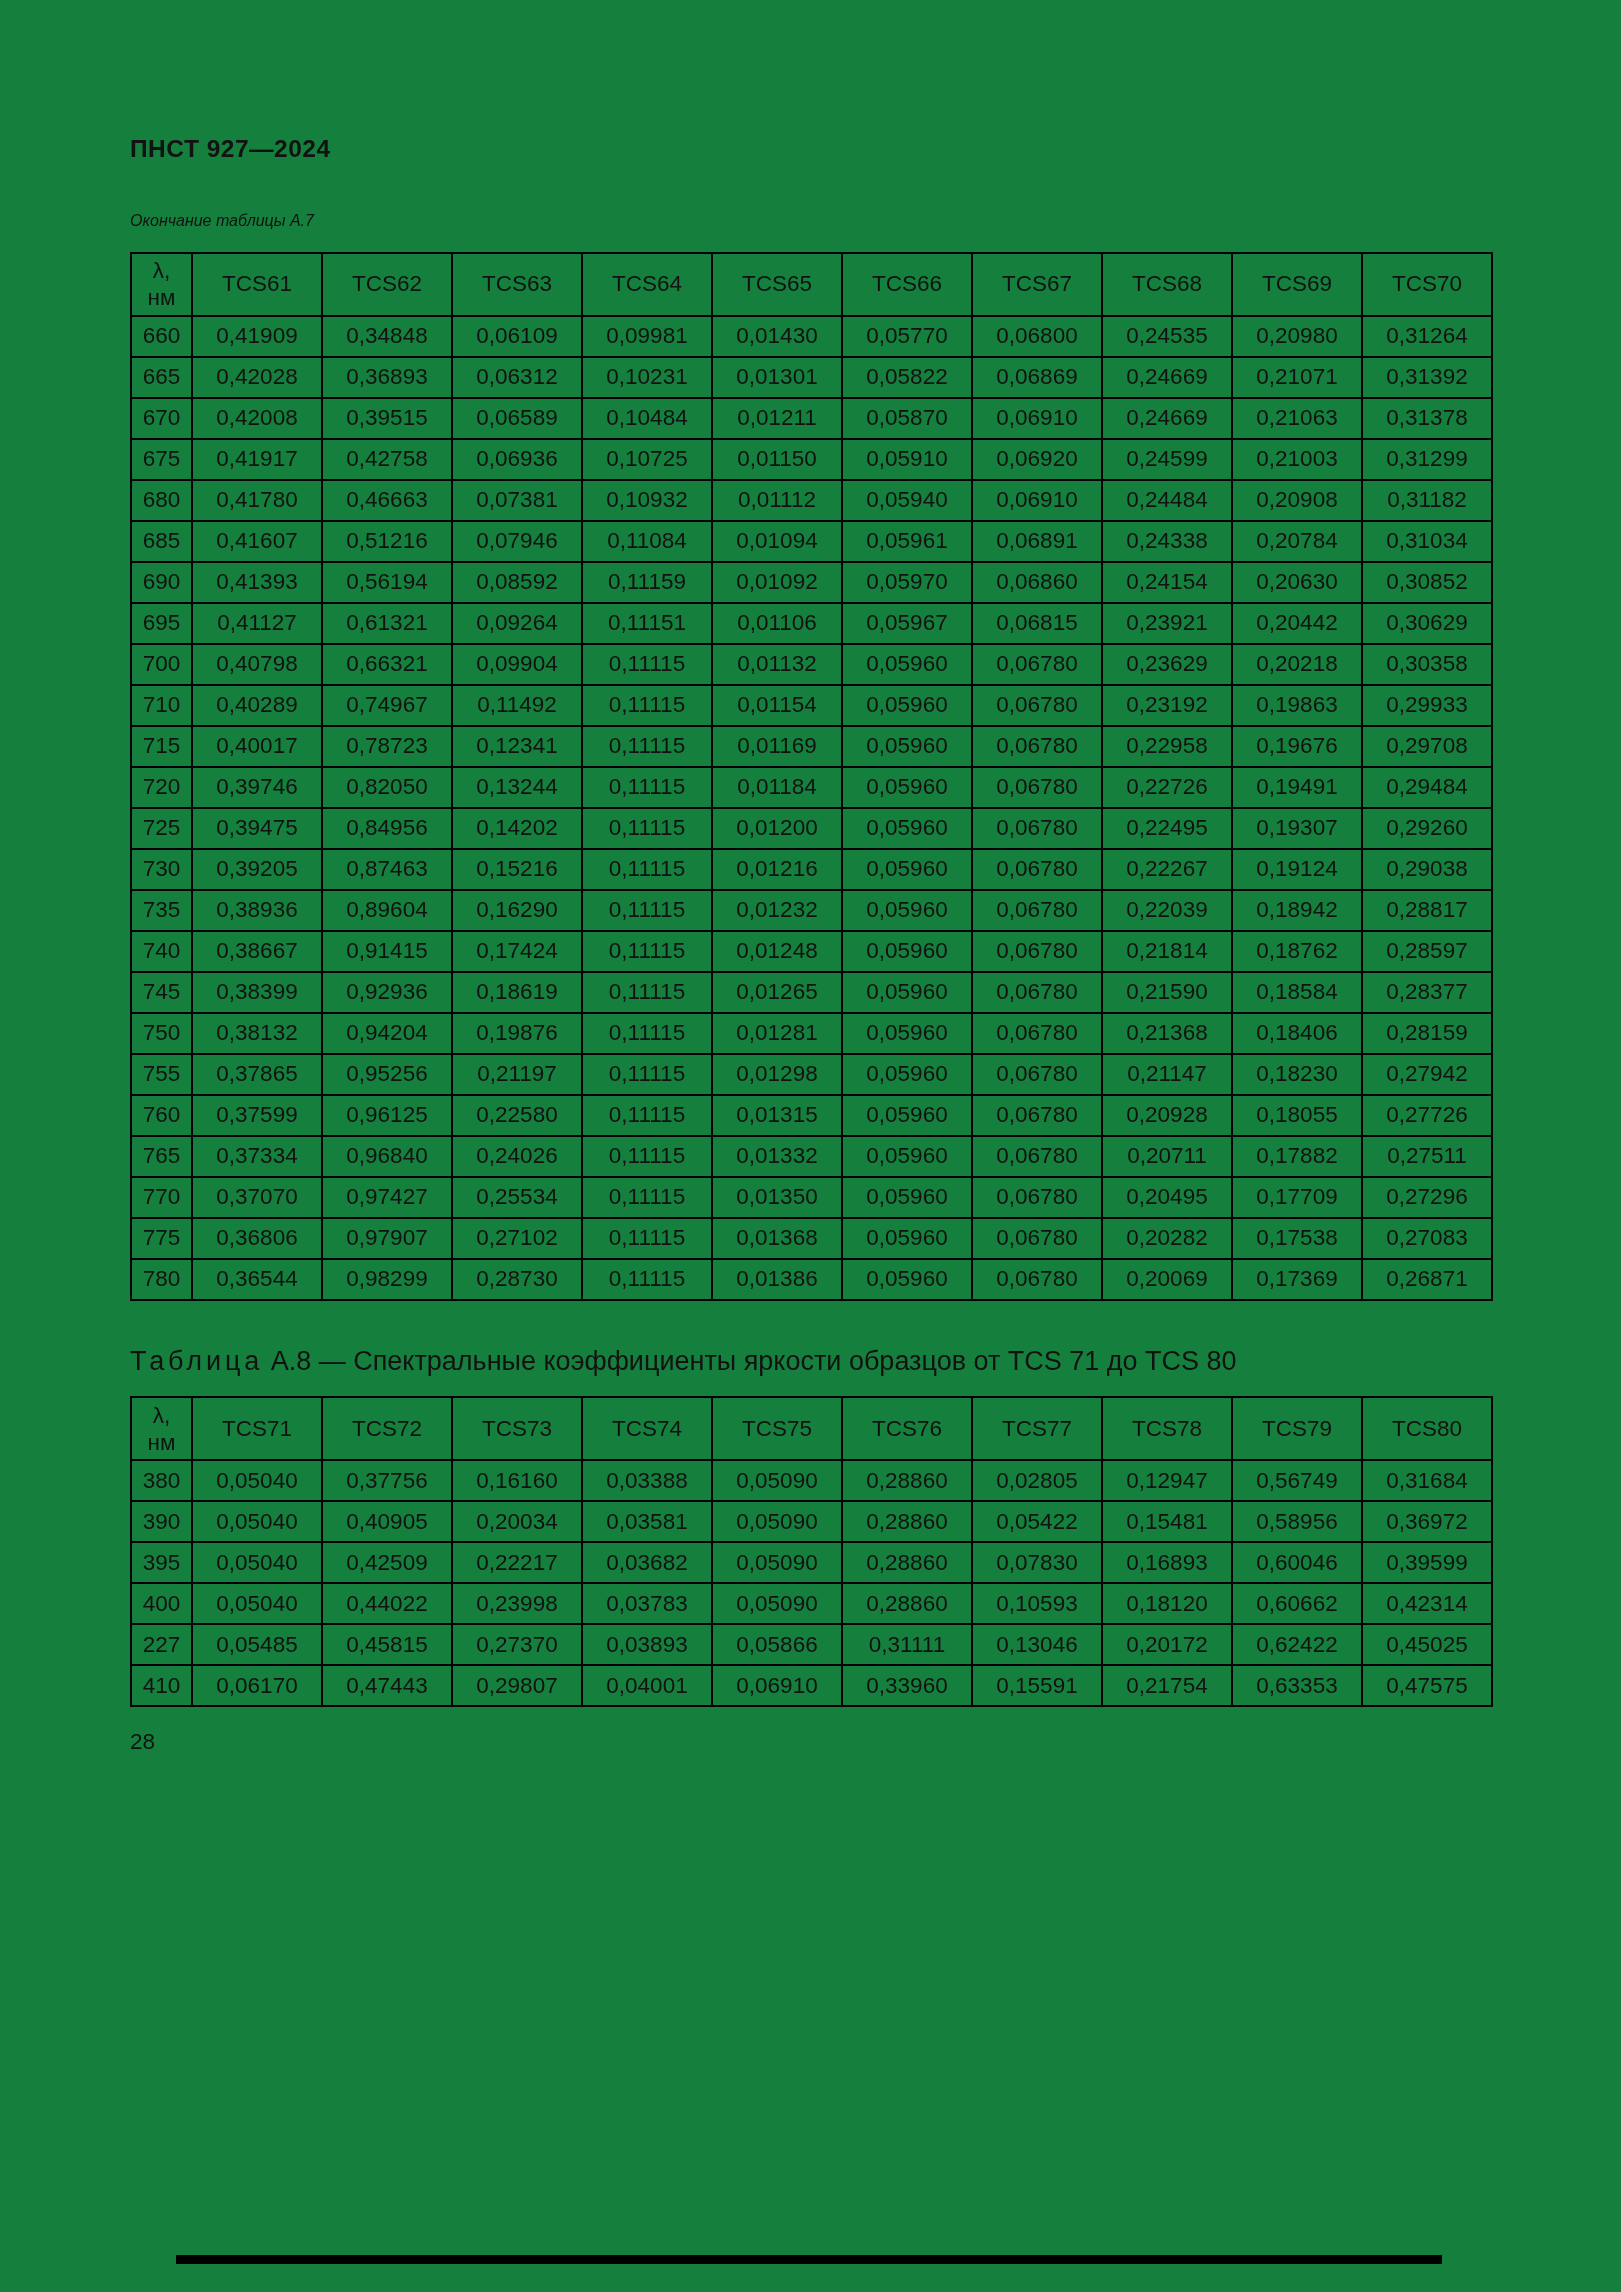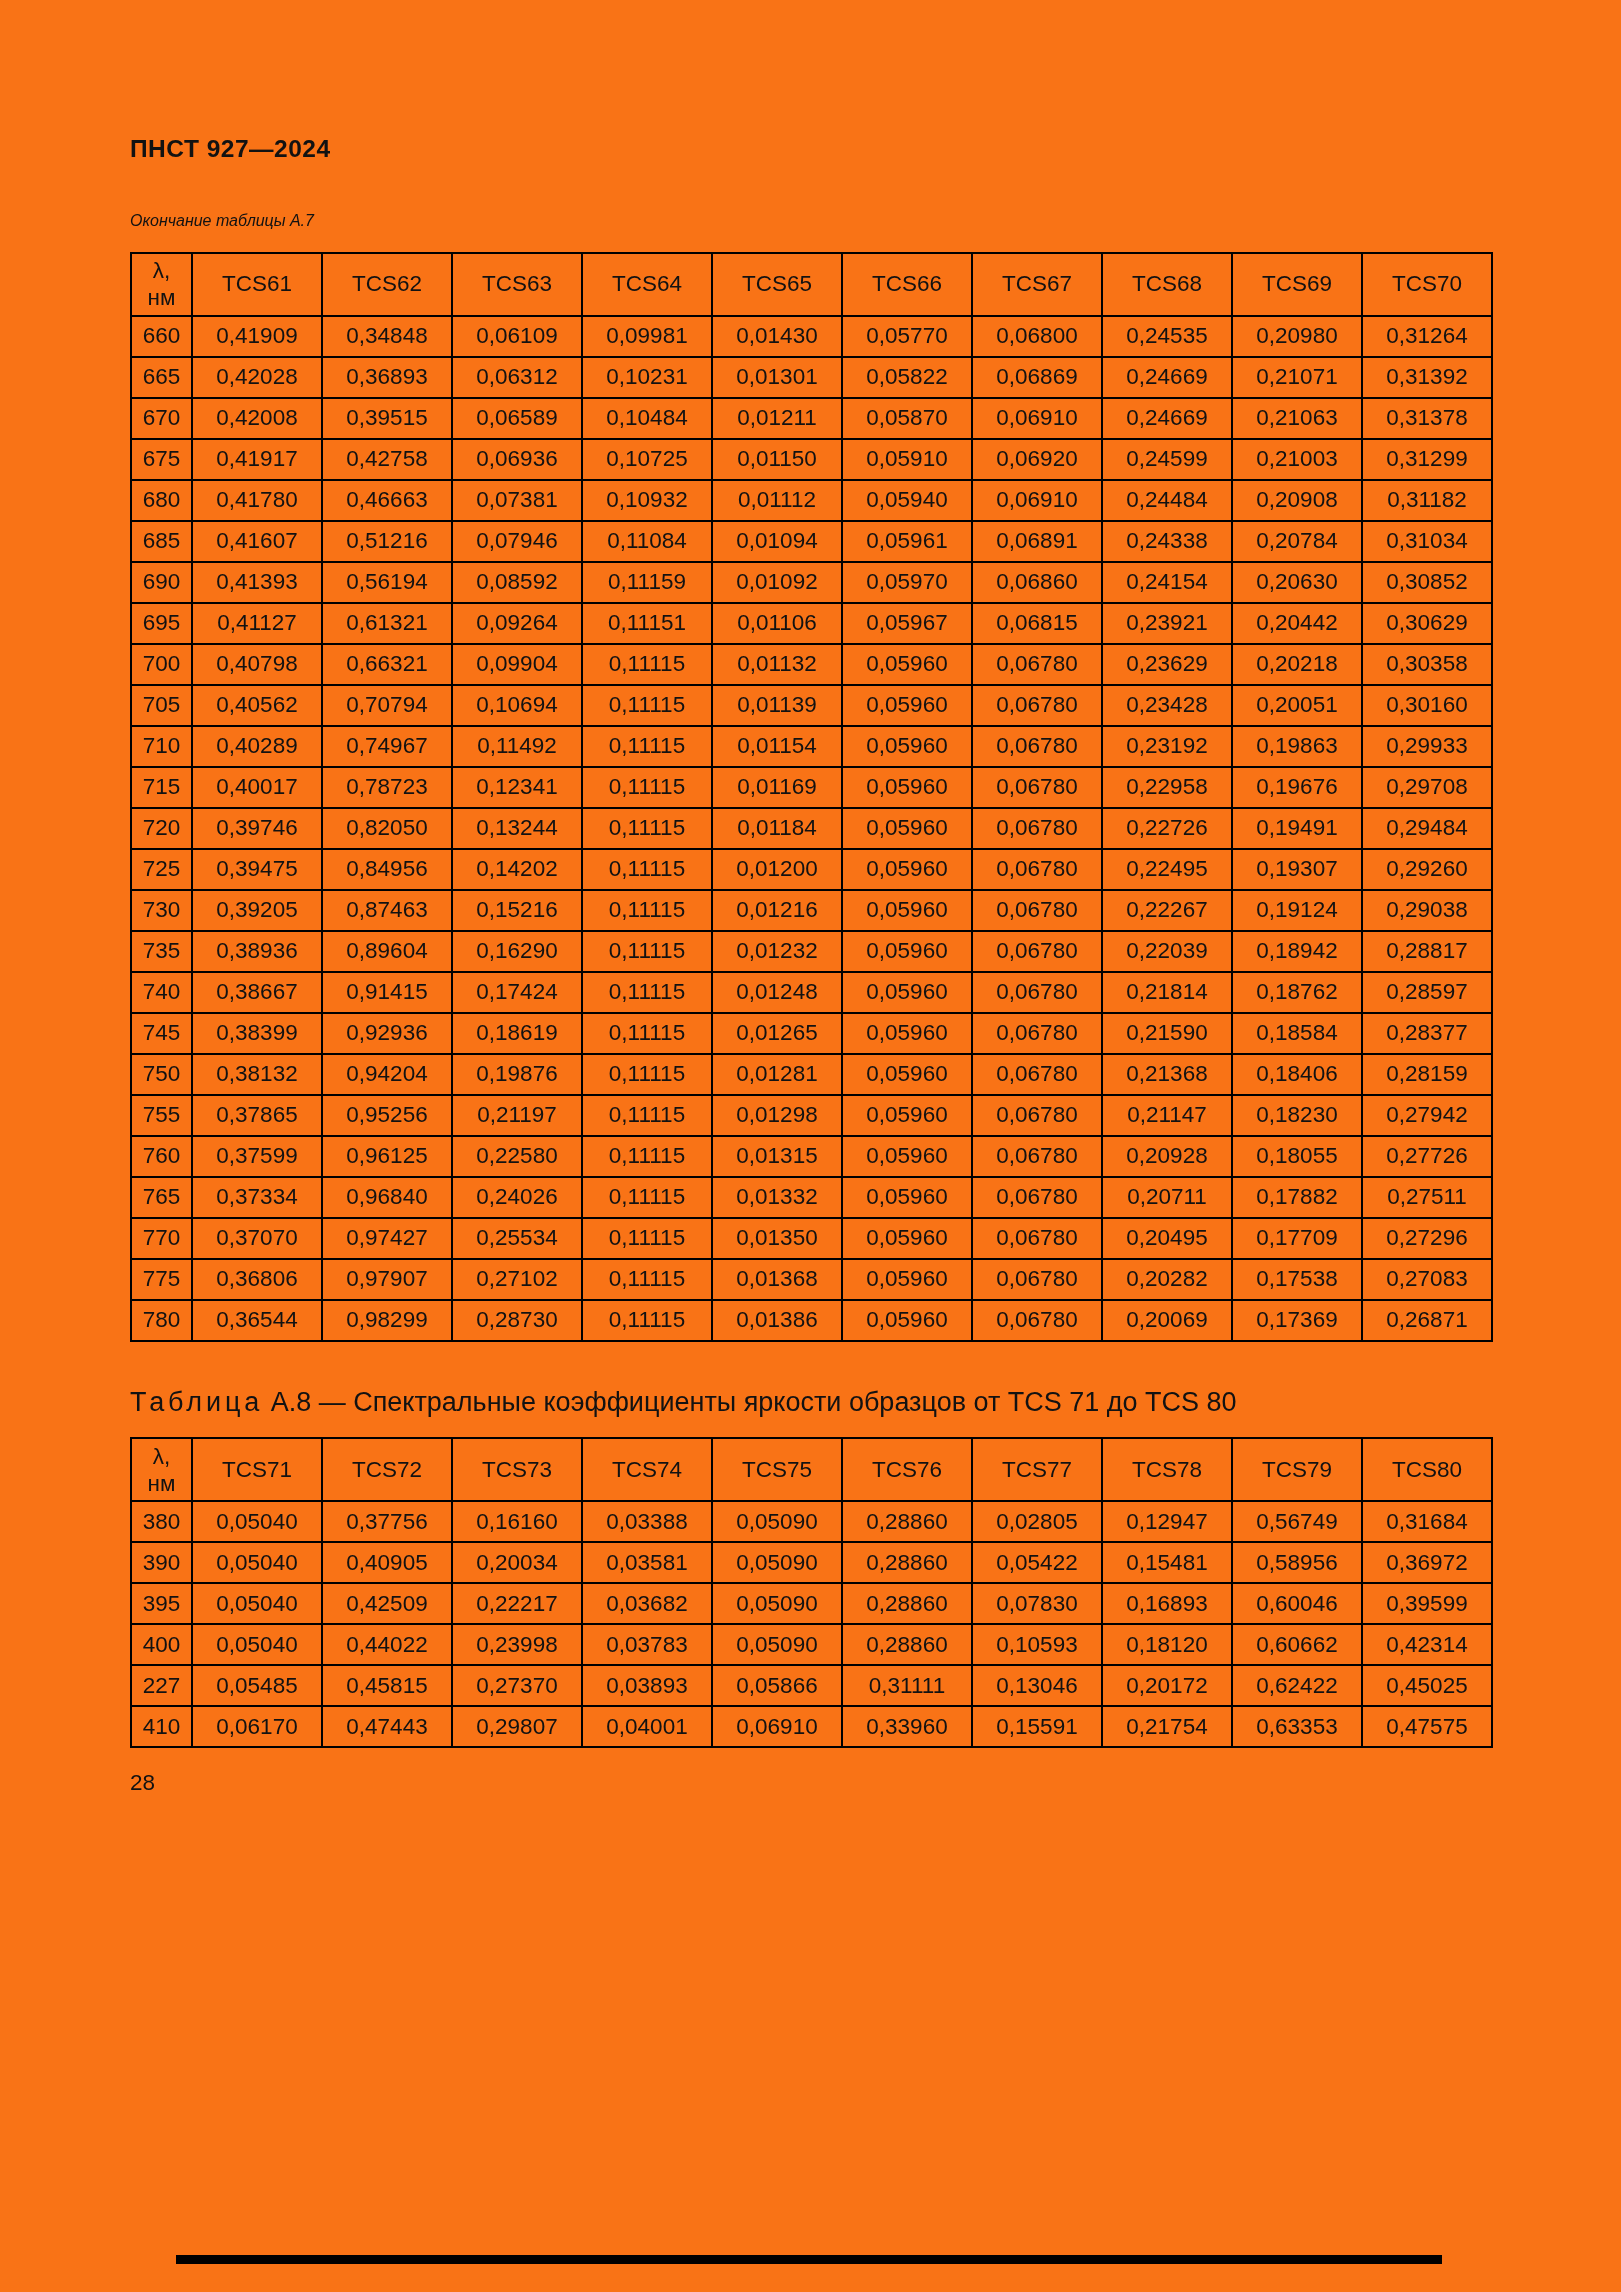--- a/index.html
+++ b/index.html
@@ -6,21 +6,21 @@
   html, body {
     width: 1621px; height: 2293px;
     background: #ffffff;
     font-family: "Liberation Sans", sans-serif;
     color: #121212;
   }
   .page {
     position: relative;
     width: 1621px; height: 2293px;
     padding: 135px 128px 0 130px;
-    background: #f97316;
+    background: #15803d;
     overflow: hidden;
   }
   .doc-header {
     font-size: 24.5px;
     font-weight: bold;
     letter-spacing: 0.5px;
   }
   .cont-caption {
     font-style: italic;
     font-size: 16px;
@@ -206,33 +206,20 @@
           <td>0,09904</td>
           <td>0,11115</td>
           <td>0,01132</td>
           <td>0,05960</td>
           <td>0,06780</td>
           <td>0,23629</td>
           <td>0,20218</td>
           <td>0,30358</td>
         </tr>
         <tr>
-          <td>705</td>
-          <td>0,40562</td>
-          <td>0,70794</td>
-          <td>0,10694</td>
-          <td>0,11115</td>
-          <td>0,01139</td>
-          <td>0,05960</td>
-          <td>0,06780</td>
-          <td>0,23428</td>
-          <td>0,20051</td>
-          <td>0,30160</td>
-        </tr>
-        <tr>
           <td>710</td>
           <td>0,40289</td>
           <td>0,74967</td>
           <td>0,11492</td>
           <td>0,11115</td>
           <td>0,01154</td>
           <td>0,05960</td>
           <td>0,06780</td>
           <td>0,23192</td>
           <td>0,19863</td>

